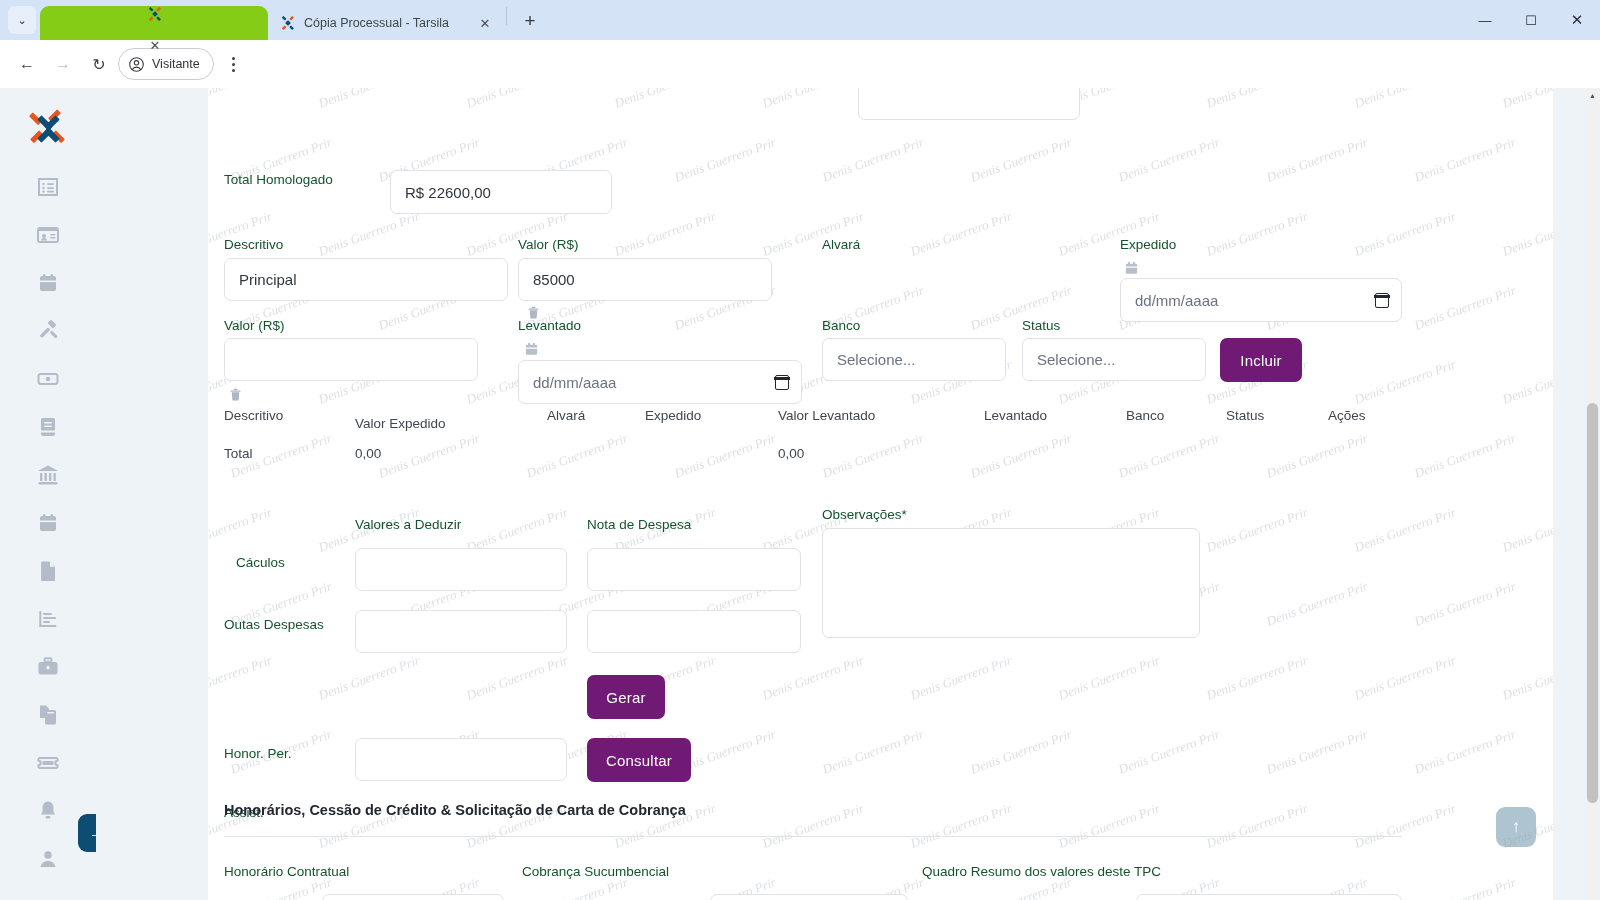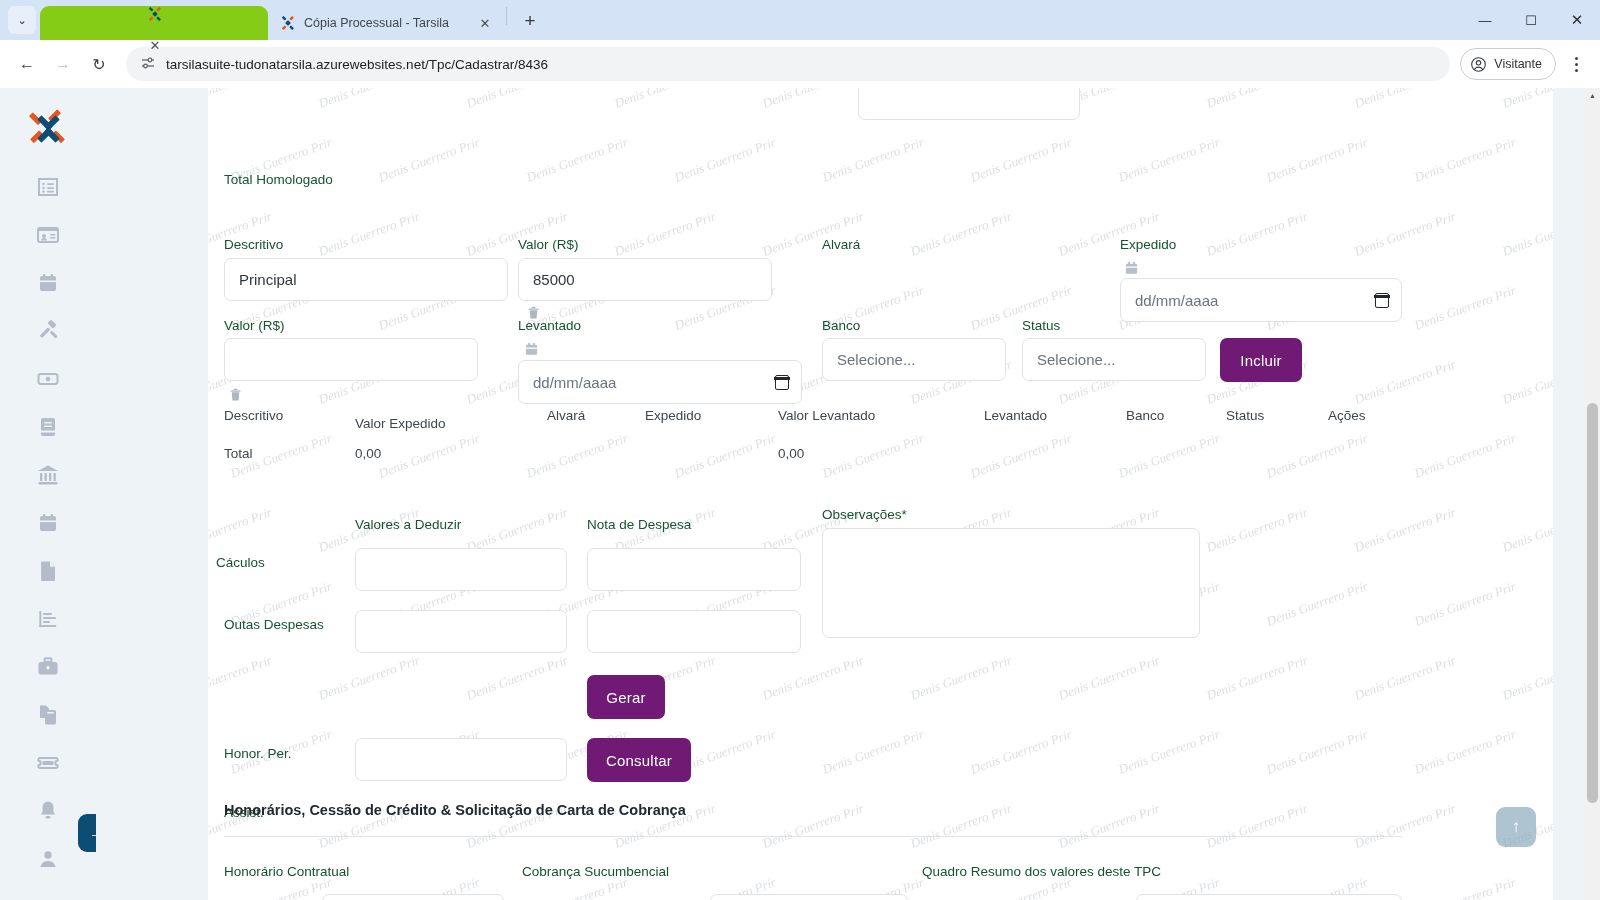--- a/index.html
+++ b/index.html
@@ -193,31 +193,20 @@
       <div class="win-btn">☐</div>
       <div class="win-btn close">✕</div>
     </div>
   </div>
 
   <div id="toolbar">
     <div class="nav-btn">←</div>
     <div class="nav-btn disabled">→</div>
     <div class="nav-btn">↻</div>
 
-    <div id="omnibox">
-      <span>
-        <svg viewBox="0 0 16 16" width="16" height="16" fill="none" stroke="#5f6368" stroke-width="1.3">
-          <line x1="2" y1="5" x2="14" y2="5"></line>
-            <circle cx="10" cy="5" r="1.8" fill="#fff"></circle>
-          <line x1="2" y1="11" x2="14" y2="11"></line>
-            <circle cx="5.5" cy="11" r="1.8" fill="#fff"></circle>
-        </svg>
-      </span>
-      <span class="url">tarsilasuite-tudonatarsila.azurewebsites.net/Tpc/Cadastrar/8436</span>
-    </div>
 
     <div class="profile-pill">
       <svg viewBox="0 0 20 20" width="17" height="17" fill="none" stroke="#3c4043" stroke-width="1.3">
         <circle cx="10" cy="10" r="8"></circle>
           <circle cx="10" cy="8" r="2.6"></circle>
         <path d="M5 16.2a5.6 5.6 0 0 1 10 0"></path>
       </svg>
       <span>Visitante</span>
     </div>
     <div class="kebab">
@@ -485,20 +474,21 @@
               <span class="wm" style="left: 908px; top: 804px;">Denis Guerrero Prir</span>
               <span class="wm" style="left: 1056px; top: 804px;">Denis Guerrero Prir</span>
               <span class="wm" style="left: 1204px; top: 804px;">Denis Guerrero Prir</span>
             </div>
 
           <div class="layer">
 
             <div class="fld" style="left:650px; top:-12px; width:222px; height:44px;"></div>
 
             <label class="fl" style="left:16px; top:84px;">Total Homologado</label>
+            <input class="fld" style="left: 182px; top: 82px; width: 222px; height: 44px;" value="R$ 22600,00">
 
             <label class="fl" style="left:16px; top:149px;">Descritivo</label>
             <label class="fl" style="left:310px; top:149px;">Valor (R$)</label>
             <label class="fl" style="left:614px; top:149px;">Alvará</label>
             <label class="fl" style="left:912px; top:149px;">Expedido</label>
 
             <input class="fld" style="left: 16px; top: 170px; width: 284px; height: 43px;" value="Principal">
             <input class="fld" style="left: 310px; top: 170px; width: 254px; height: 43px;" value="85000">
 
             <span class="calic" style="left:916px; top:172px;">
@@ -563,21 +553,21 @@
             <div class="tbl-h" style="left:1120px; top:320px;">Ações</div>
 
             <div class="tbl-c" style="left:16px; top:358px;">Total</div>
             <div class="tbl-c" style="left:147px; top:358px;">0,00</div>
             <div class="tbl-c" style="left:570px; top:358px;">0,00</div>
 
             <label class="fl" style="left:147px; top:429px;">Valores a Deduzir</label>
             <label class="fl" style="left:379px; top:429px;">Nota de Despesa</label>
             <label class="fl" style="left:614px; top:419px;">Observações*</label>
 
-            <label class="fl" style="left:8px; top:467px;">Cáculos</label>
+            <label class="fl" style="left:28px; top:467px;">Cáculos</label>
             <input class="fld" style="left: 147px; top: 460px; width: 212px; height: 43px;" value="">
             <input class="fld" style="left: 379px; top: 460px; width: 214px; height: 43px;" value="">
 
             <label class="fl" style="left:16px; top:529px;">Outas Despesas</label>
             <input class="fld" style="left: 147px; top: 522px; width: 212px; height: 43px;" value="">
             <input class="fld" style="left: 379px; top: 522px; width: 214px; height: 43px;" value="">
 
             <textarea class="fld" style="left: 614px; top: 440px; width: 378px; height: 110px;"></textarea>
 
             <button class="btn-green" style="left:379px; top:587px; width:78px; height:44px;">Gerar</button>

